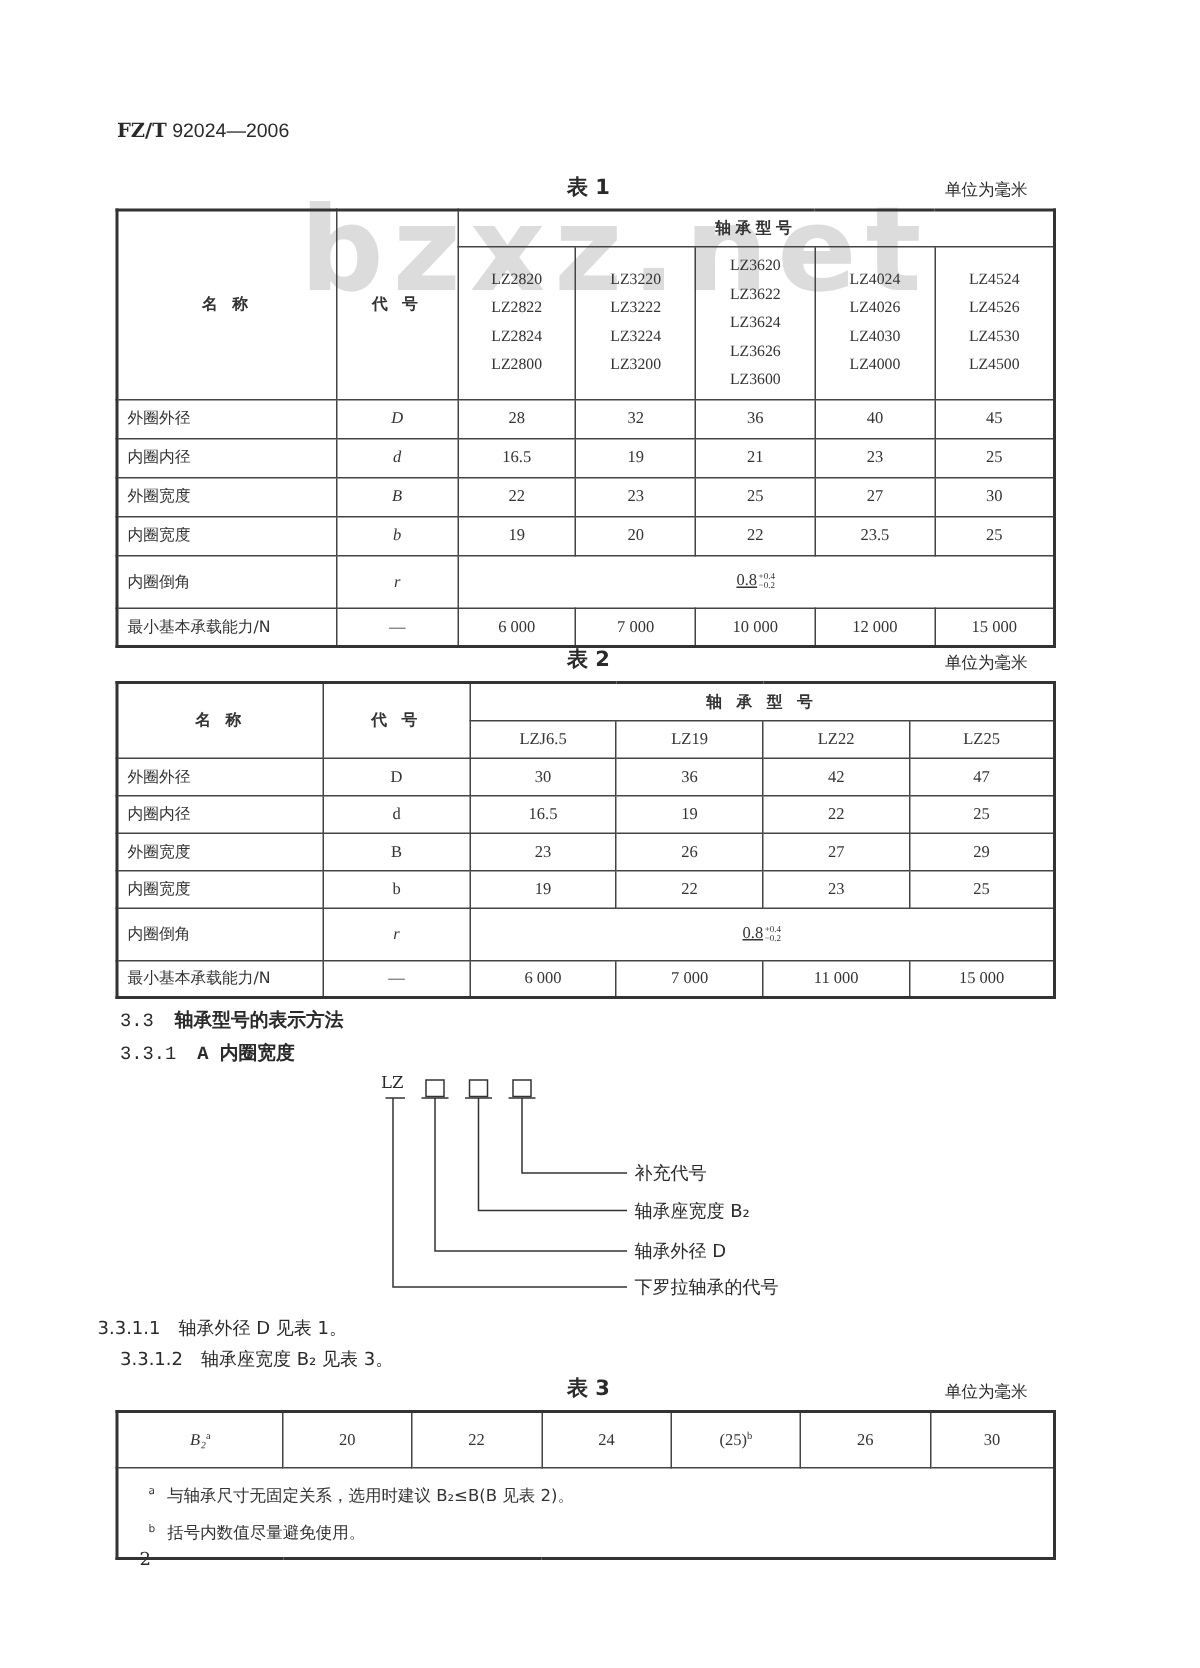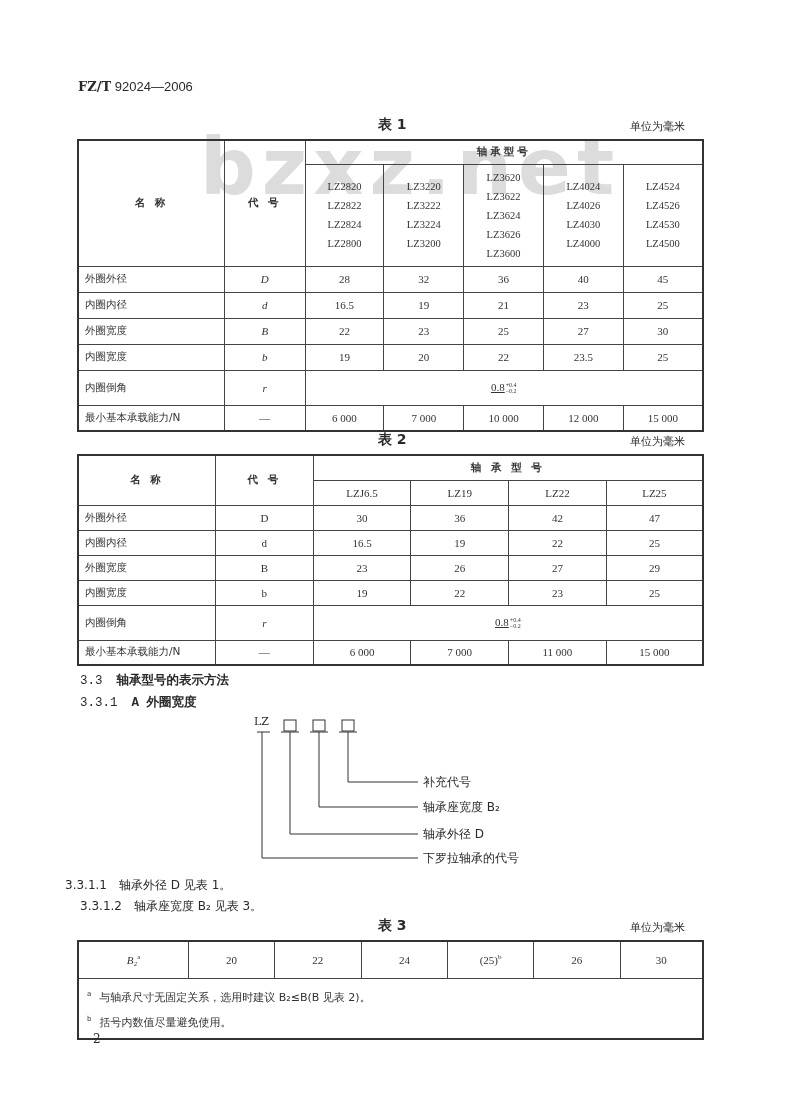--- a/index.html
+++ b/index.html
@@ -37,21 +37,21 @@
     td.sym.up { font-style: normal; }
     .models span { display: block; line-height: 19px; font-size: 10.5px; }
     .tol { font-size: 11px; text-decoration: underline; }
     .tol .frac { display: inline-block; vertical-align: middle; font-size: 6px; line-height: 6px; text-align: left; margin-left: 1px; }
     .section { position: absolute; font-size: 12.5px; font-family: Liberation Mono, monospace; font-weight: bold; }
     .section .num { font-weight: normal; margin-right: 14px; }
     .para { position: absolute; font-size: 12px; font-family: "DejaVu Sans", sans-serif; }
     .para .num { margin-right: 12px; }
     .diagram { position: absolute; left: 240px; top: 710px; width: 340px; height: 160px; }
     .dlabel { position: absolute; font-size: 12px; font-family: "DejaVu Sans", sans-serif; }
-    .note-line { font-family: "DejaVu Sans", sans-serif; font-size: 11px; text-align: left; padding-left: 8px; line-height: 22px; }
+    .note-line { font-family: "DejaVu Sans", sans-serif; font-size: 11px; text-align: left; padding-left: 20px; line-height: 22px; }
     .note-line sup { font-size: 7px; margin-right: 8px; }
     .page-num { position: absolute; left: 93px; top: 1032px; font-size: 12px; }
   </style>
 </head>
 <body>
 
 <div class="watermark">bzxz.net</div>
 
 <div class="doc-header">
   <b>FZ/T</b>
@@ -236,21 +236,21 @@
     <td>11 000</td>
     <td>15 000</td>
   </tr>
 </tbody>
   </table>
 
 <div class="section" style="left:80px; top:672px;">
   <span class="num">3.3</span><span>轴承型号的表示方法</span>
 </div>
 <div class="section" style="left:80px; top:694px;">
-  <span class="num">3.3.1</span><span>A 外圈宽度</span>
+  <span class="num">3.3.1</span><span>A 内圈宽度</span>
 </div>
 
 <div class="diagram">
   <svg width="340" height="160" style="position:absolute;left:0;top:0">
     <g stroke="#333" stroke-width="1" fill="none">
       <line x1="17" y1="22" x2="30" y2="22"></line>
       <rect x="44" y="10" width="12" height="11"></rect>
       <line x1="41" y1="22" x2="59" y2="22"></line>
       <rect x="73" y="10" width="12" height="11"></rect>
       <line x1="70" y1="22" x2="88" y2="22"></line>

